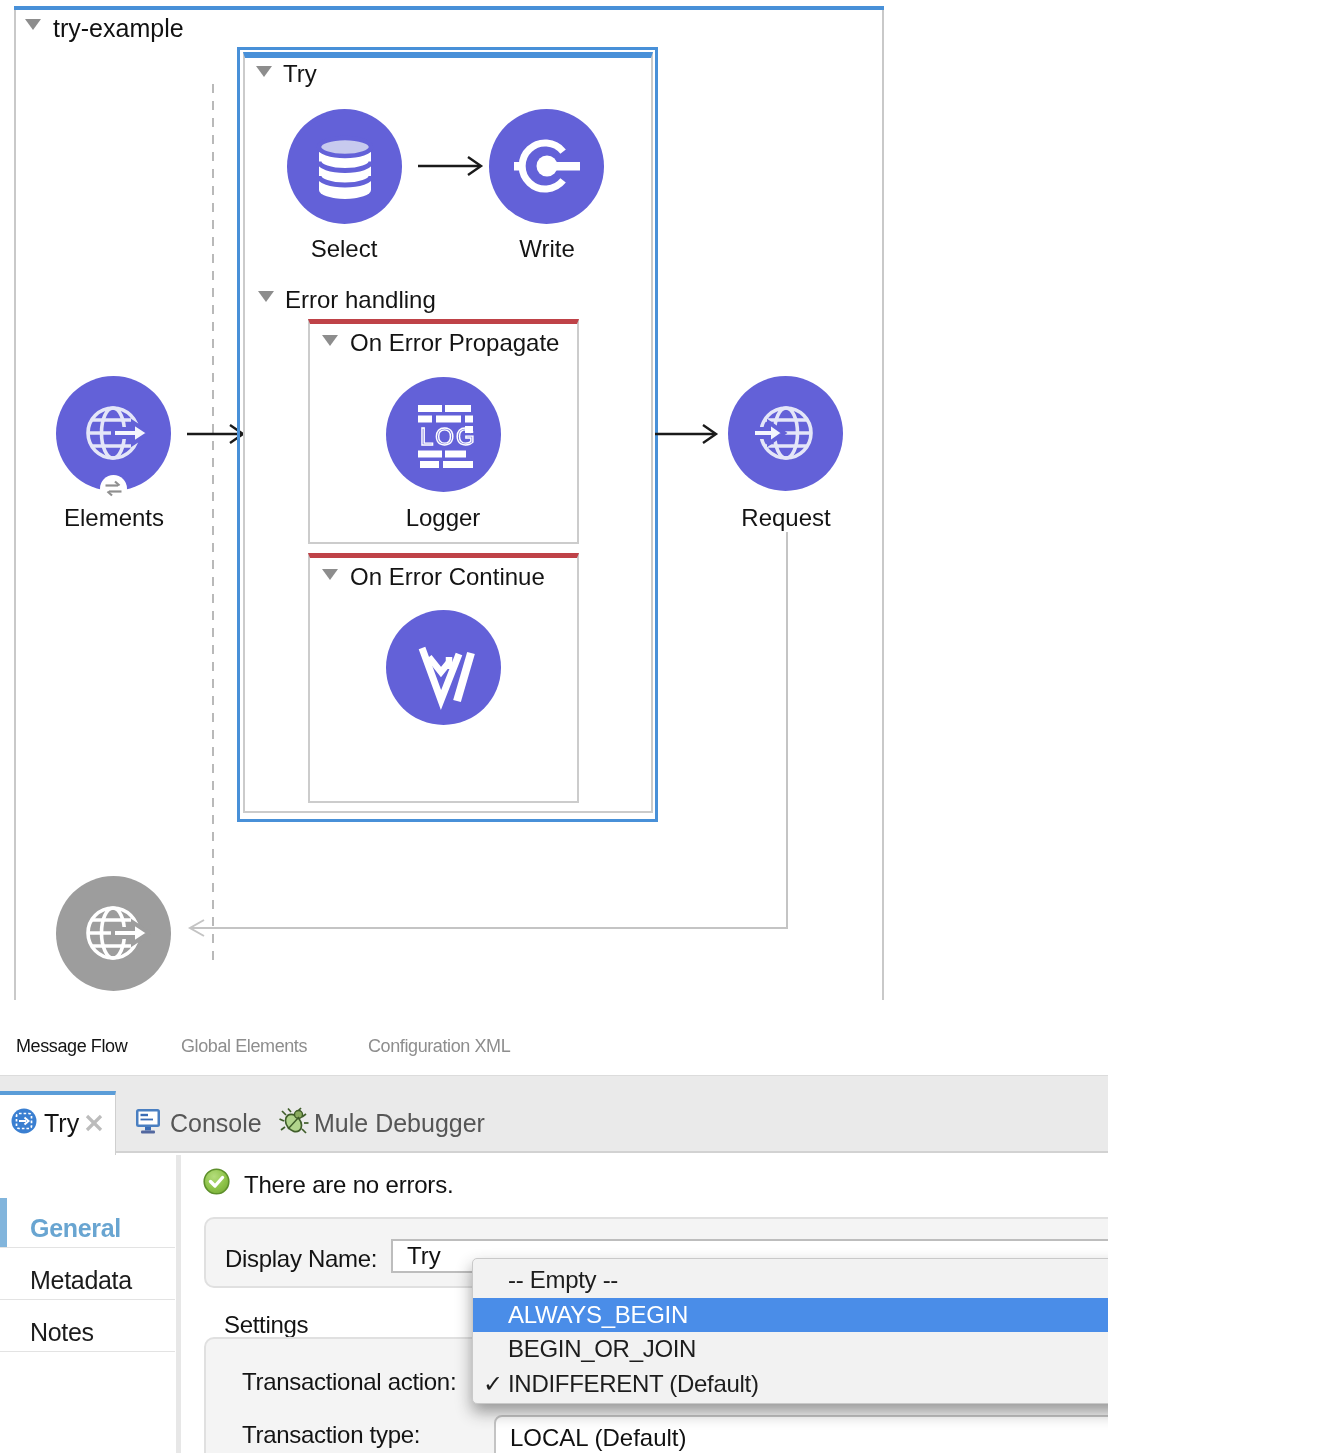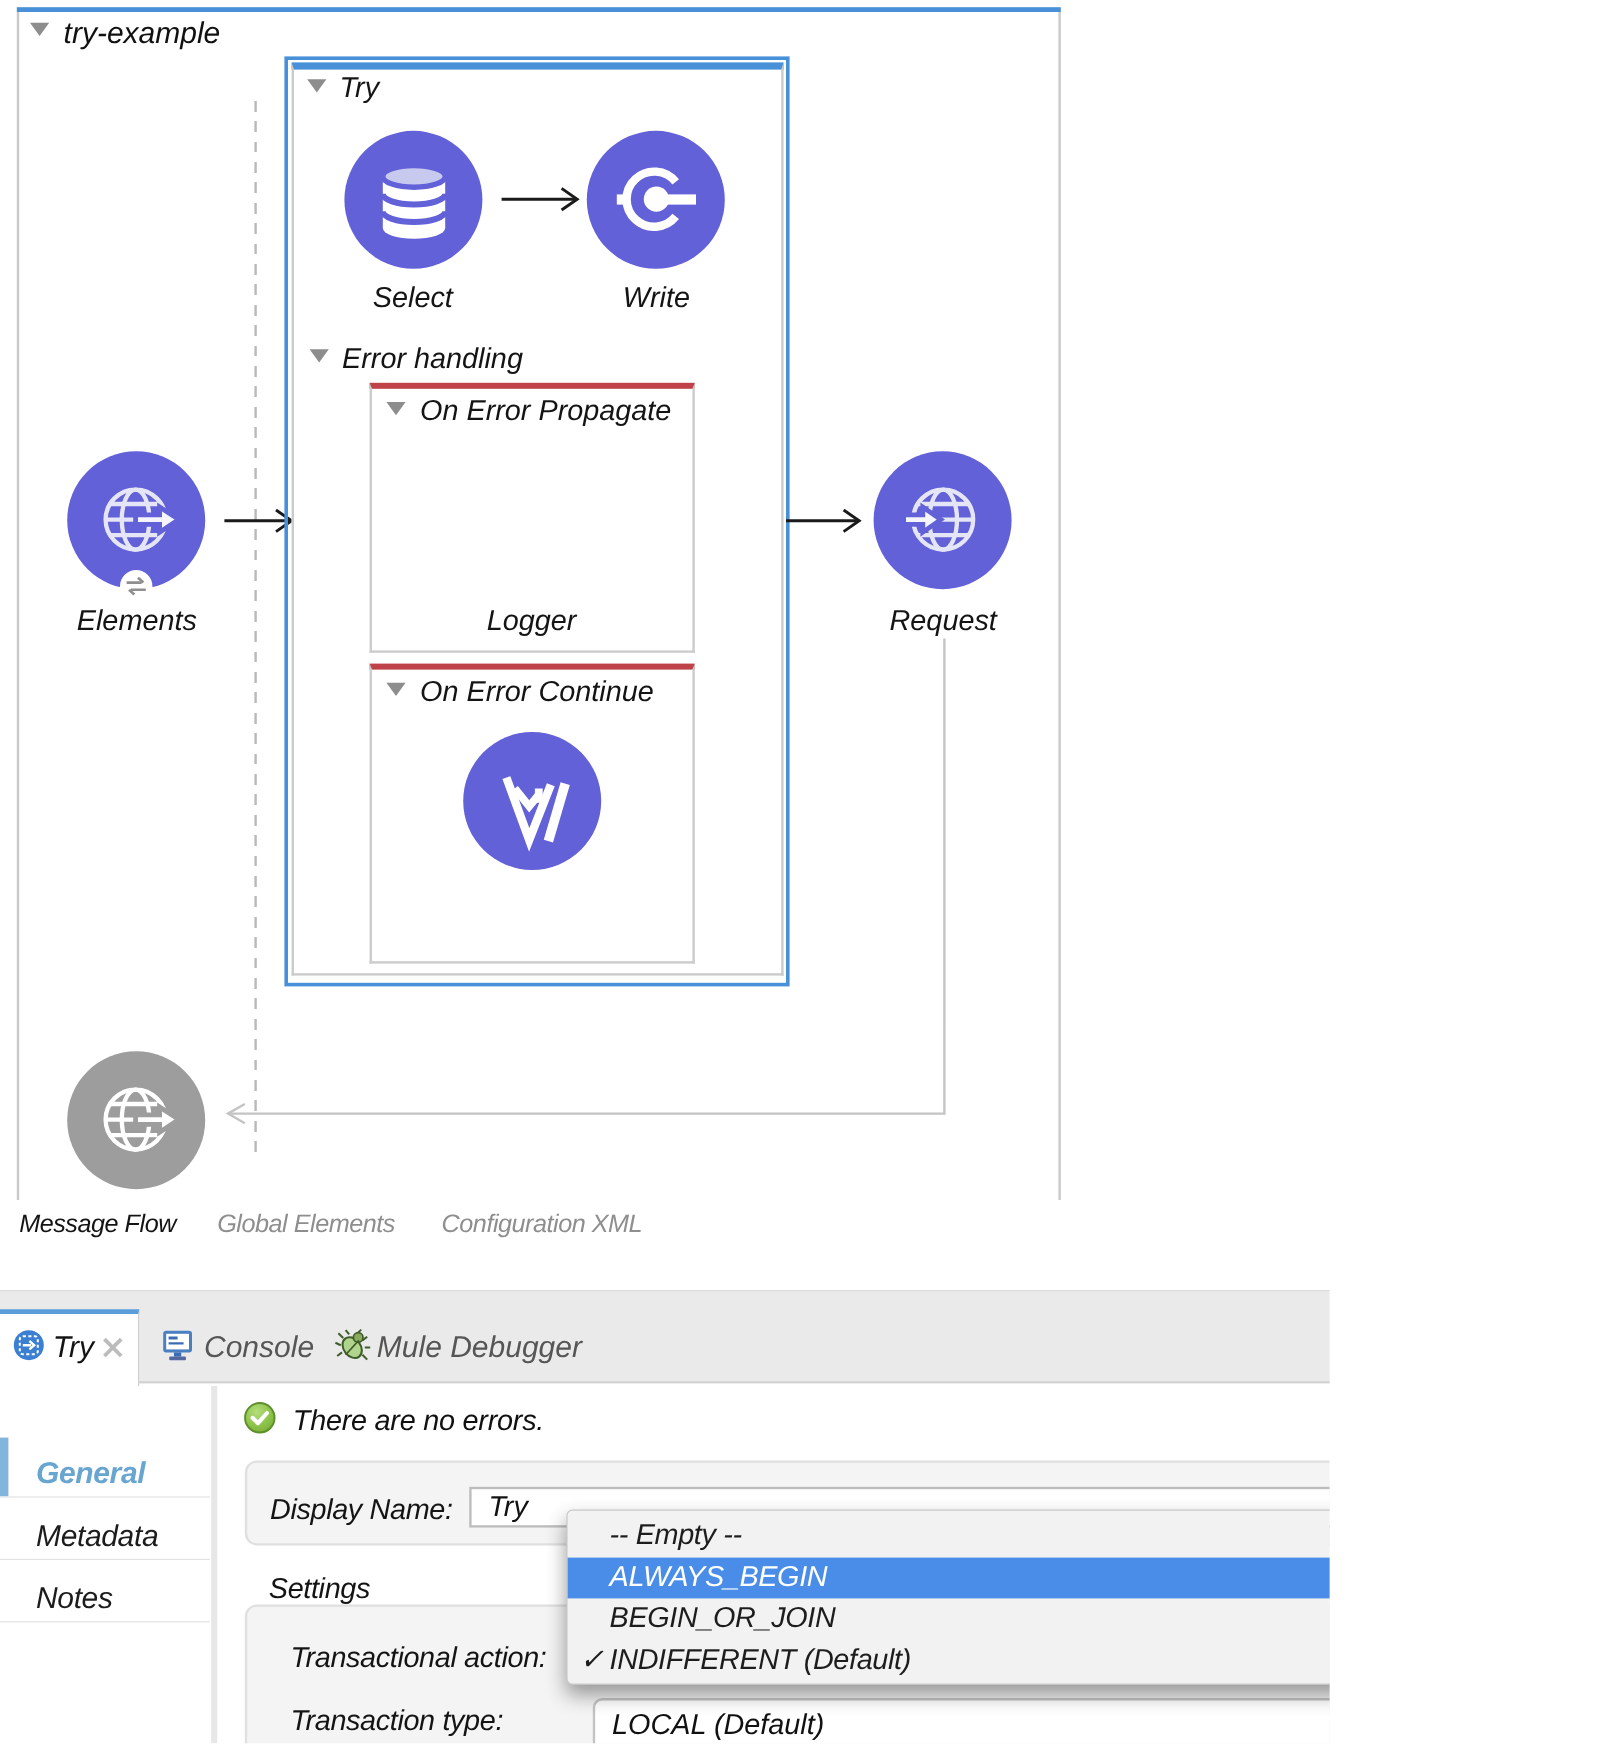--- a/index.html
+++ b/index.html
@@ -1,18 +1,18 @@
 <!DOCTYPE html>
 <html style="--node-purple: #6361d8; --node-icon: #e4e6f8; --db-top: #c7caee; --selection-blue: #4890d8; --scope-red: #bf4248; --gray-node: #9d9d9d; --connector-black: #1a1a1a; --response-line: #c4c4c4; --tab-active-blue: #5b9dd8; --sidebar-active: #69a5d1; --menu-highlight: #4a8de8; --status-green: #84b83f;"><head>
 <meta charset="utf-8">
 <style>
   * { margin:0; padding:0; box-sizing:border-box; }
   html,body { background:#fff; }
   body { font-family:"Liberation Sans", sans-serif; width:1331px; height:1453px; overflow:hidden; position:relative; }
-  #stage { position:absolute; left:0; top:0; width:1108px; height:1453px; overflow:hidden; background:#fff;font-style:italic; }
+  #stage { position:absolute; left:0; top:0; width:1108px; height:1453px; overflow:hidden; background:#fff; }
 
   
   #canvas { position:absolute; left:0; top:0; width:1331px; height:1063px; background:#fff; }
   .flow-topbar { position:absolute; left:14px; top:6px; width:870px; height:4px; background:var(--selection-blue); }
   .flow-side { position:absolute; top:10px; width:2px; height:990px; background:#c9c9c9; }
   .tri { width:0; height:0; border-left:8px solid transparent; border-right:8px solid transparent; border-top:11px solid #8d8d8d; position:absolute; }
   .scope-title { position:absolute; font-size:24px; color:#141414; white-space:nowrap; }
   .flow-title { position:absolute; font-size:25px; color:#111; white-space:nowrap; }
   .dashed-line { position:absolute; left:212px; top:84px; width:2px; height:883px;
       background:repeating-linear-gradient(to bottom,#b9b9b9 0 9px, transparent 9px 17px); }
@@ -24,21 +24,21 @@
 
   .sel-box { position:absolute; border:3px solid var(--selection-blue); background:transparent; }
   .scope-box { position:absolute; background:#fff; border:2px solid #cbcbcb; border-top:6px solid var(--selection-blue); }
   .error-box { position:absolute; background:#fff; border:2px solid #cccccc; border-top:5px solid var(--scope-red); }
 
   .conn { position:absolute; }
 
   .badge { position:absolute; width:27px; height:27px; border-radius:50%; background:#fff; }
 
   
-  .editor-tab { position:absolute; top:1009px; font-size:21px; white-space:nowrap; letter-spacing:-0.4px; }
+  .editor-tab { position:absolute; top:1036px; font-size:18px; white-space:nowrap; letter-spacing:-0.4px; }
   .editor-tab.active { color:#141414; }
   .editor-tab.inactive { color:#8e8e8e; }
 
   .canvas-scroll-strip { position:absolute; left:1316px; top:0; width:15px; height:1063px; background:#f1f1f1; border-left:1px solid #e2e2e2; }
   .scroll-mark { position:absolute; left:1329px; top:10px; width:2px; height:14px; background:#8e8e8e; }
 
   
   #panel-tabbar { position:absolute; left:0; top:1075px; width:1331px; height:78px; background:#eaeaea; border-top:1px solid #dcdcdc; border-bottom:2px solid #d2d2d2; }
   #tab-try { position:absolute; left:0; top:1091px; width:116px; height:64px; background:#fff; border-top:4px solid var(--tab-active-blue); border-right:1px solid #cfcfcf; z-index:3; }
   .panel-tab-label { position:absolute; font-size:25px; white-space:nowrap; }
@@ -145,20 +145,37 @@
     </div>
     <div class="node-label" style="left:457px; top:233px;">Write</div>
 
     <div class="tri" style="left:258px; top:291px;"></div>
     <div class="scope-title" style="left:285px; top:286px;">Error handling</div>
 
     <div class="error-box" style="left:308px; top:319px; width:271px; height:225px;"></div>
     <div class="tri" style="left:322px; top:335px;"></div>
     <div class="scope-title" style="left:350px; top:329px;">On Error Propagate</div>
 
+    <div class="node-circle" style="left:386px; top:377px;">
+      <svg width="115" height="115" viewBox="0 0 115 115">
+        <g fill="#ffffff">
+          <rect x="32" y="28" width="24" height="7"></rect>
+          <rect x="59" y="28" width="26" height="7"></rect>
+          <rect x="32" y="38.5" width="14" height="7"></rect>
+          <rect x="50" y="38.5" width="25" height="7"></rect>
+          <rect x="79" y="38.5" width="8" height="7"></rect>
+          <rect x="79" y="49" width="8" height="7"></rect>
+          <rect x="32" y="73.5" width="24" height="7"></rect>
+          <rect x="59" y="73.5" width="21" height="7"></rect>
+          <rect x="34" y="84" width="19" height="7"></rect>
+          <rect x="57" y="84" width="30" height="7"></rect>
+        </g>
+        <text x="34" y="68" font-family="Liberation Sans, sans-serif" font-size="24" letter-spacing="2" fill="none" stroke="#ffffff" stroke-width="1.4">LOG</text>
+      </svg>
+    </div>
     <div class="node-label" style="left:353px; top:502px;">Logger</div>
 
     <div class="error-box" style="left:308px; top:553px; width:271px; height:250px;"></div>
     <div class="tri" style="left:322px; top:569px;"></div>
     <div class="scope-title" style="left:350px; top:563px;">On Error Continue</div>
 
     <div class="node-circle" style="left:386px; top:610px;">
       <svg width="115" height="115" viewBox="0 0 115 115">
         <g stroke="#ffffff" stroke-width="7" fill="none" stroke-linejoin="miter">
           <polyline points="36,38 55,90 73,44"></polyline>

